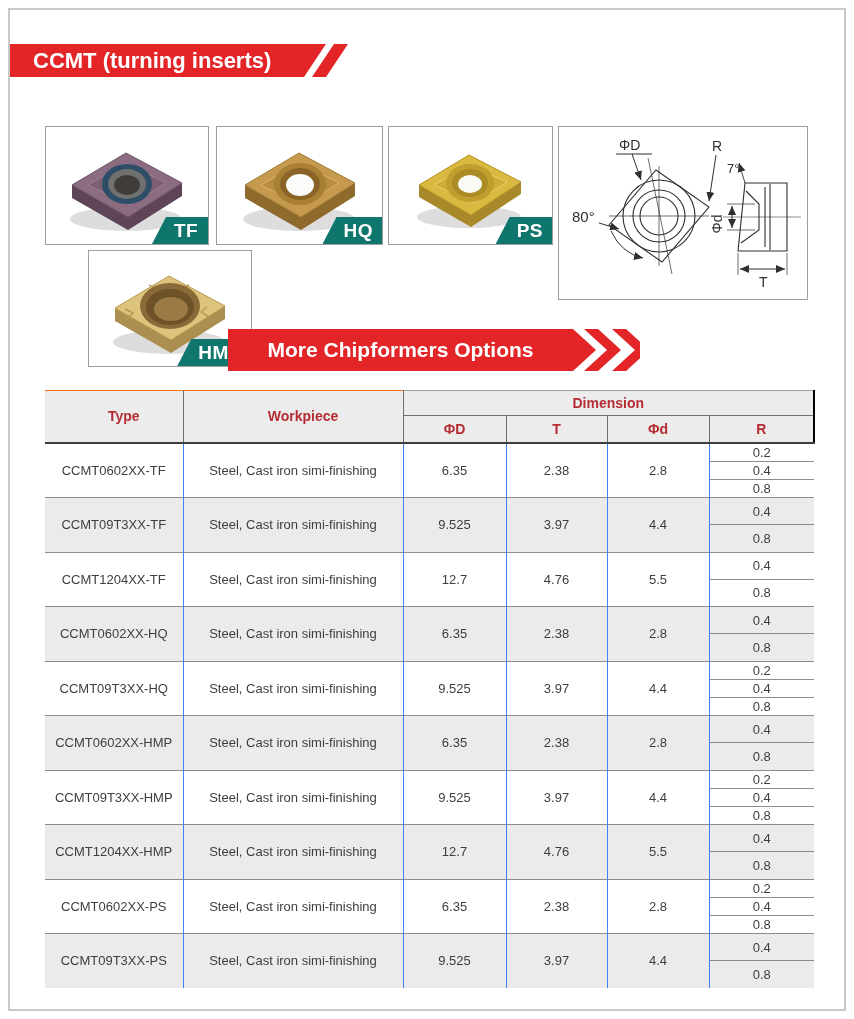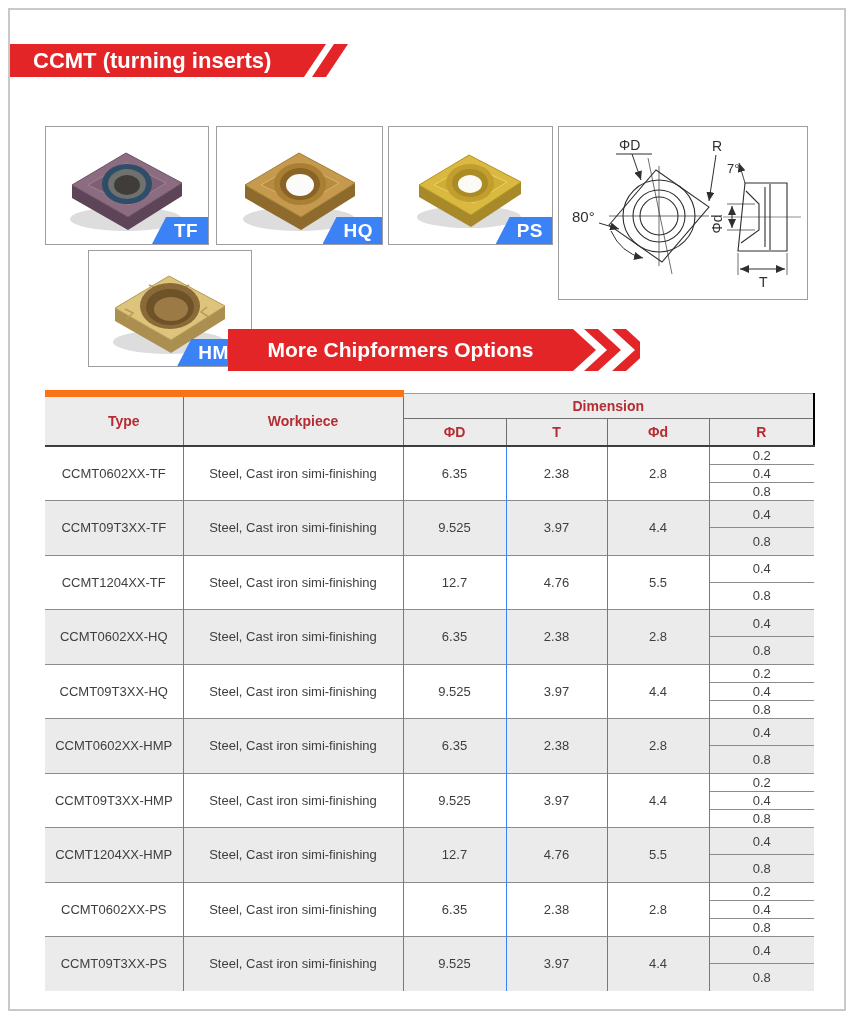--- a/index.html
+++ b/index.html
@@ -14,21 +14,21 @@
     line-height:33px; color:#fff; font-size:22px; font-weight:bold; white-space:nowrap; }
 
   
   .photo-box { position:absolute; border:1px solid #9e9e9e; background:#fff; }
   #box-tf  { left:45px;  top:126px; width:164px; height:119px; }
   #box-hq  { left:216px; top:126px; width:167px; height:119px; }
   #box-ps  { left:388px; top:126px; width:165px; height:119px; }
   #box-hmp { left:61px;  top:250px; width:164px; height:117px;margin-left:27px; }
   .photo-box svg.art { position:absolute; left:0; top:0; }
   .tag { position:absolute; right:0; bottom:0; height:27px; min-width:56px;
-    background:#3b82f6; clip-path:polygon(14px 0, 100% 0, 100% 100%, 0 100%);
+    background:#0f766e; clip-path:polygon(14px 0, 100% 0, 100% 100%, 0 100%);
     color:#fff; font-size:19px; font-weight:bold; display:flex; align-items:center;
     justify-content:center; padding:0 9px 0 21px; letter-spacing:0.5px; }
 
   
   .diagram-box { position:absolute; left:558px; top:126px; width:250px; height:174px;
     border:1px solid #9e9e9e; background:#fff; }
   .diagram-box svg text { font-family:"Liberation Sans", sans-serif; fill:#2f2f2f; }
 
   
   .options-banner { position:absolute; left:228px; top:329px; width:412px; height:42px; }
@@ -39,21 +39,21 @@
   
   .spec-table { position:absolute; left:45px; top:390px; width:769px;
     border-collapse:collapse; table-layout:fixed; }
   .spec-table thead th { background:#ececec; color:#b52c33; font-size:14px; font-weight:bold;
     border-top:1px solid #9f9f9f; border-right:1px solid #6f6f6f; text-align:center; }
   .spec-table thead th:last-child { border-right:2px solid #000000; }
   .spec-table tr.h1 { height:25px; }
   .spec-table tr.h2 { height:27px; }
   .spec-table th.dim { border-bottom:1px solid #6f6f6f; }
   .spec-table tr.h2 th, .spec-table th.span2 { border-bottom:2px solid #3d3d3d; }
-  .spec-table th.span2 { border-top:7px solid #f97316;padding-left:20px; }
+  .spec-table th.span2 { border-top:1px solid #f97316;padding-left:20px; }
   .spec-table tbody td { border-top:1px solid #8c8c8c; border-right:1px solid #3b82f6;
     font-size:13px; color:#3e3e3e; text-align:center; height:53.5px; background-clip:padding-box; }
   .spec-table tbody td:last-child { border-right:none;margin-left:20px; }
   .spec-table tbody tr.alt { background:#ebebeb; }
   .spec-table td.r-cell { padding:0; }
   .r-stack { display:flex; flex-direction:column; height:53.5px; }
   .r-sub { flex:1; display:flex; align-items:center; justify-content:center; }
   .r-sub + .r-sub { border-top:1px solid #8c8c8c; }
 </style>
 </head>

